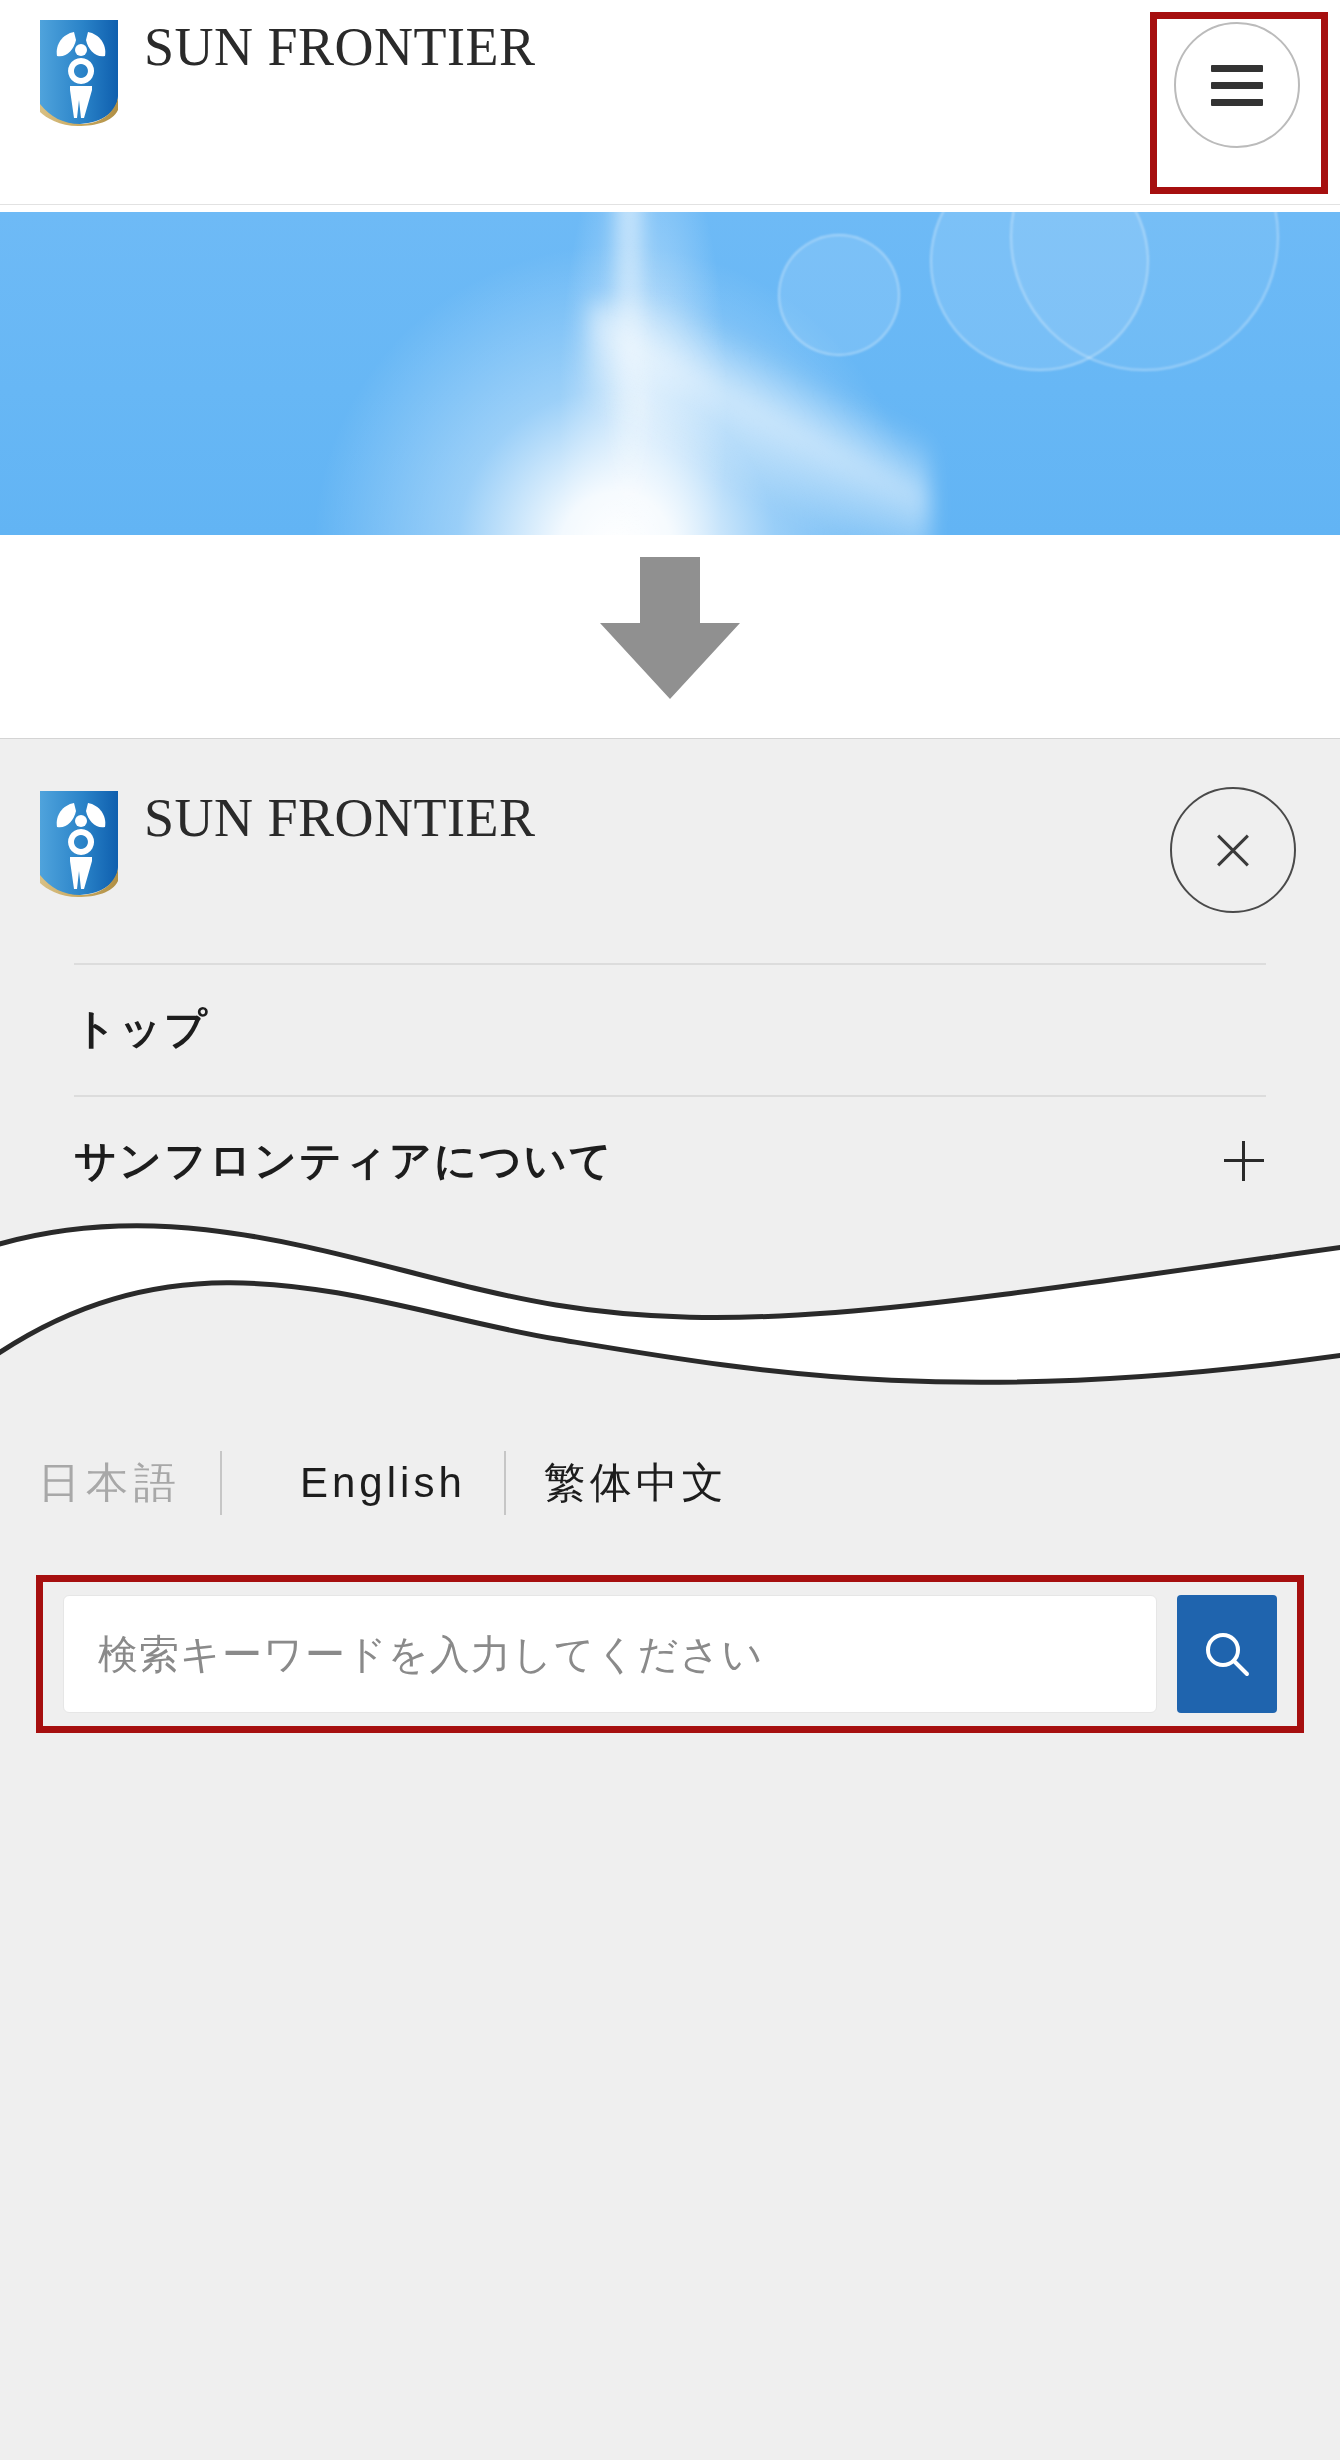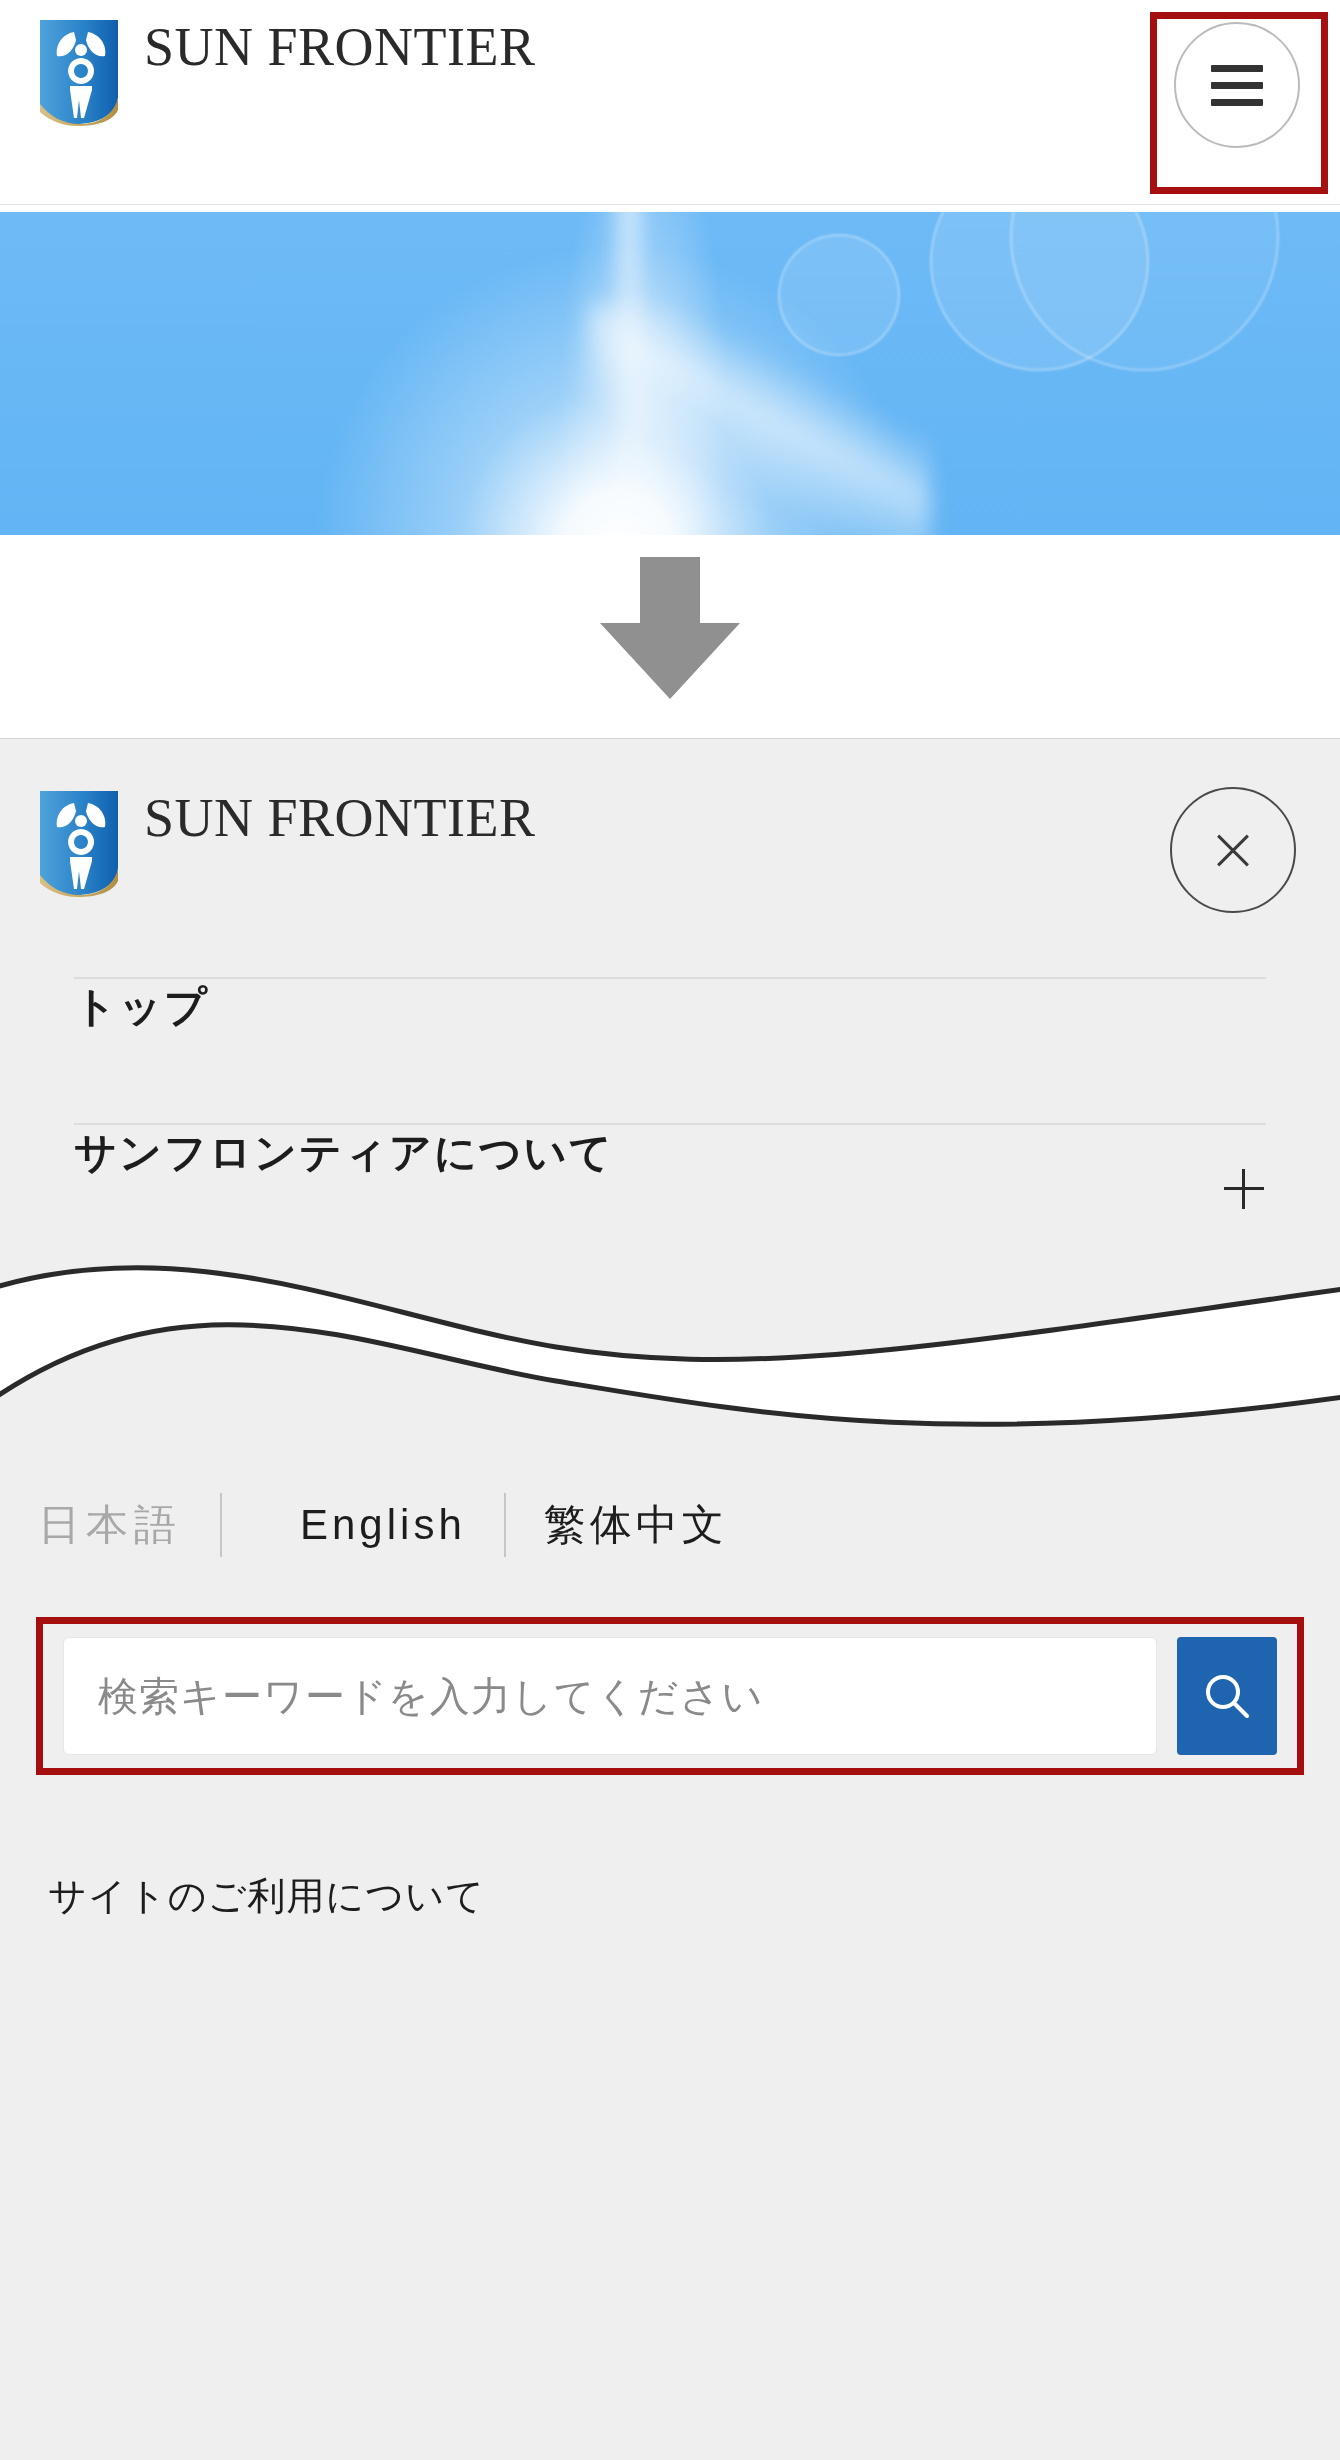--- a/index.html
+++ b/index.html
@@ -104,24 +104,24 @@
   }
   #close-btn .x:before,#close-btn .x:after{
     content:"";position:absolute;left:0;top:20px;width:42px;height:3px;background:#3a3a3a;
   }
   #close-btn .x:before{transform:rotate(45deg);}
   #close-btn .x:after{transform:rotate(-45deg);}
 
   .menu-list{margin:0 0 0 0;padding:0;list-style:none;}
   .menu-item{
     position:relative;
-    margin:16px 74px;
+    margin:2px 74px;
     border-top:2px solid #dcdcdc;
     height:130px;
-    display:flex;
+    display:flex;align-items:center;
     box-sizing:border-box;
   }
   .menu-label{
     font-size:42px;font-weight:bold;color:#1d1d1d;letter-spacing:2px;
   }
   .menu-plus{
     position:absolute;right:2px;top:50%;transform:translateY(-50%);
     width:40px;height:40px;
   }
   .menu-plus:before,.menu-plus:after{
@@ -300,16 +300,15 @@
     <div id="search-input" title="検索キーワードを入力してください">検索キーワードを入力してください</div>
     <div id="search-btn">
       <svg width="56" height="56" viewBox="0 0 56 56">
         <circle cx="24" cy="24" r="15" fill="none" stroke="#ffffff" stroke-width="4"></circle>
         <line x1="35" y1="35" x2="48" y2="48" stroke="#ffffff" stroke-width="4" stroke-linecap="round"></line>
       </svg>
     </div>
   </div>
 
   <div id="footer-links">
-    <div class="footer-link">サイトのご利用について</div>
   </div>
 
 </div>
 
 </body></html>

